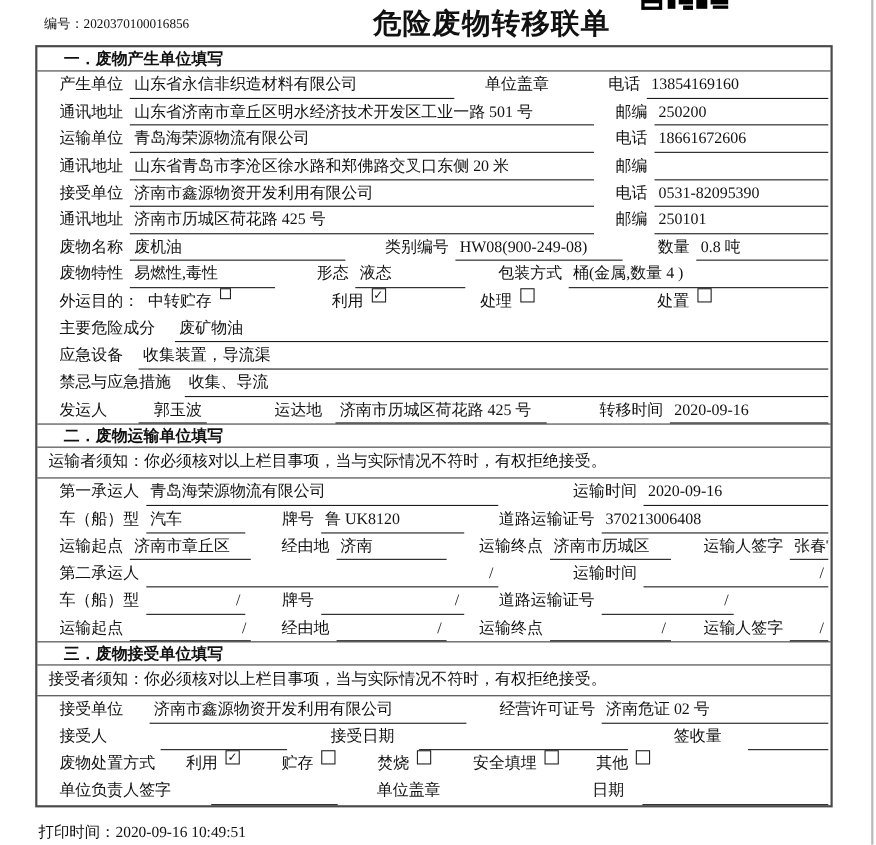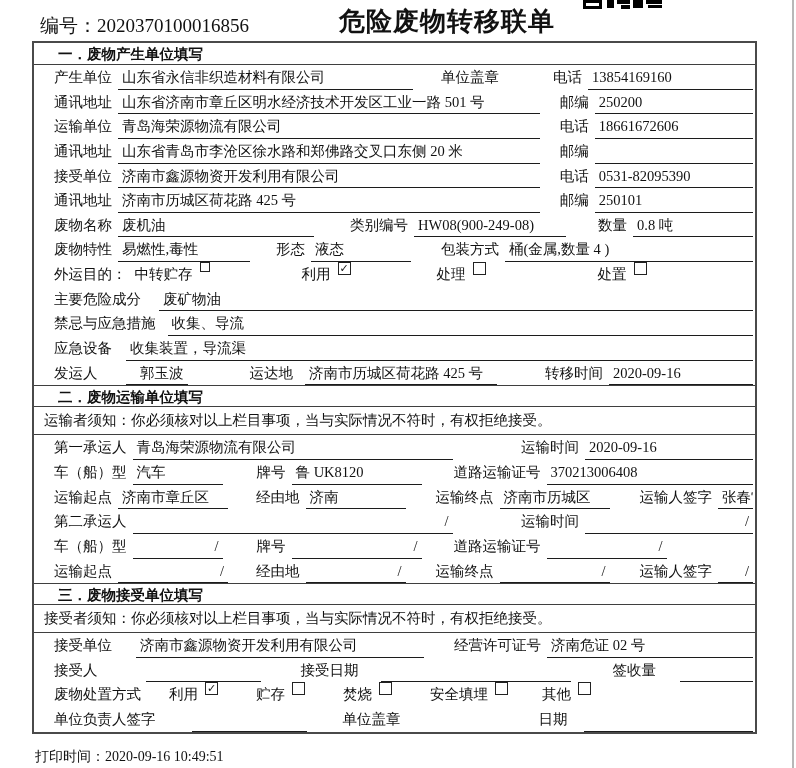--- a/index.html
+++ b/index.html
@@ -1,21 +1,21 @@
 <!DOCTYPE html>
 <html><head>
 <meta charset="utf-8">
 <style>
   * { box-sizing: border-box; margin: 0; padding: 0; }
   html,body { width:796px; height:768px; background:#ffffff; overflow:hidden; }
   body { font-family:"Liberation Serif","DejaVu Serif",serif; color:#111; position:relative; }
   .doc { position:absolute; inset:0; }
   .edge-line { position:absolute; left:792px; top:0; width:1.5px; height:768px; background:#b8b8b8; }
   .hdr { position:absolute; left:0; top:0; width:796px; height:41px; }
-  .doc-no { position:absolute; left:40px; top:13px; font-size:19px; white-space:nowrap; }
+  .doc-no { position:absolute; left:40px; top:13px; font-size:12px; white-space:nowrap; }
   .title { position:absolute; left:447px; top:4px; transform:translateX(-50%); font-size:26px; font-weight:bold; letter-spacing:1px; white-space:nowrap; font-family:"Liberation Sans","DejaVu Sans",sans-serif; }
   .qr { position:absolute; left:578px; top:0; width:86px; height:9px; }
   .qr div { position:absolute; background:#000; }
   .qr .q1 { left:5px; top:0; width:19px; height:9px; background:transparent; border:3px solid #000; }
   .qr .q2 { left:29px; top:0; width:7px; height:8px; }
   .qr .q3 { left:39px; top:0; width:13px; height:4px; }
   .qr .q4 { left:43px; top:5px; width:9px; height:4px; }
   .qr .q5 { left:55px; top:0; width:10px; height:8px; }
   .qr .q6 { left:68px; top:0; width:16px; height:4px; }
   .qr .q7 { left:70px; top:5px; width:14px; height:3px; }
@@ -105,21 +105,21 @@
       <span class="u" style="width:196px">废机油</span>
       <span class="l" style="margin-left:16px">类别编号</span>
       <span class="u" style="width:152px">HW08(900-249-08)</span>
       <span class="l" style="margin-left:12px">数量</span>
       <span class="u grow">0.8 吨</span>
     </div>
 
     <div class="r">
       <span class="l">废物特性</span>
       <span class="u" style="width:132px">易燃性,毒性</span>
-      <span class="l" style="margin-left:6px">形态</span>
+      <span class="l" style="margin-left:18px">形态</span>
       <span class="u" style="width:100px">液态</span>
       <span class="l" style="margin-left:10px">包装方式</span>
       <span class="u grow">桶(金属,数量 4 )</span>
     </div>
 
     <div class="r">
       <span class="l">外运目的：</span>
       <span class="opt" style="margin-left:2px">
         <span>中转贮存</span>
         <span class="cb sm"></span>
@@ -137,27 +137,27 @@
         <span class="cb"></span>
       </span>
     </div>
 
     <div class="r">
       <span class="l">主要危险成分</span>
       <span class="u grow" style="margin-left:12px">废矿物油</span>
     </div>
 
     <div class="r">
+      <span class="l">应急设备</span>
+      <span class="u grow" style="margin-left:8px">收集装置，导流渠</span>
+    </div>
+
+    <div class="r">
       <span class="l">禁忌与应急措施</span>
       <span class="u grow" style="margin-left:6px">收集、导流</span>
-    </div>
-
-    <div class="r">
-      <span class="l">应急设备</span>
-      <span class="u grow" style="margin-left:8px">收集装置，导流渠</span>
     </div>
 
     <div class="r">
       <span class="l">发运人</span>
       <span class="u ctr" style="width:62px;margin-left:22px">郭玉波</span>
       <span class="l" style="margin-left:42px">运达地</span>
       <span class="u" style="width:192px;margin-left:6px">济南市历城区荷花路 425 号</span>
       <span class="l" style="margin-left:28px">转移时间</span>
       <span class="u grow">2020-09-16</span>
     </div>

